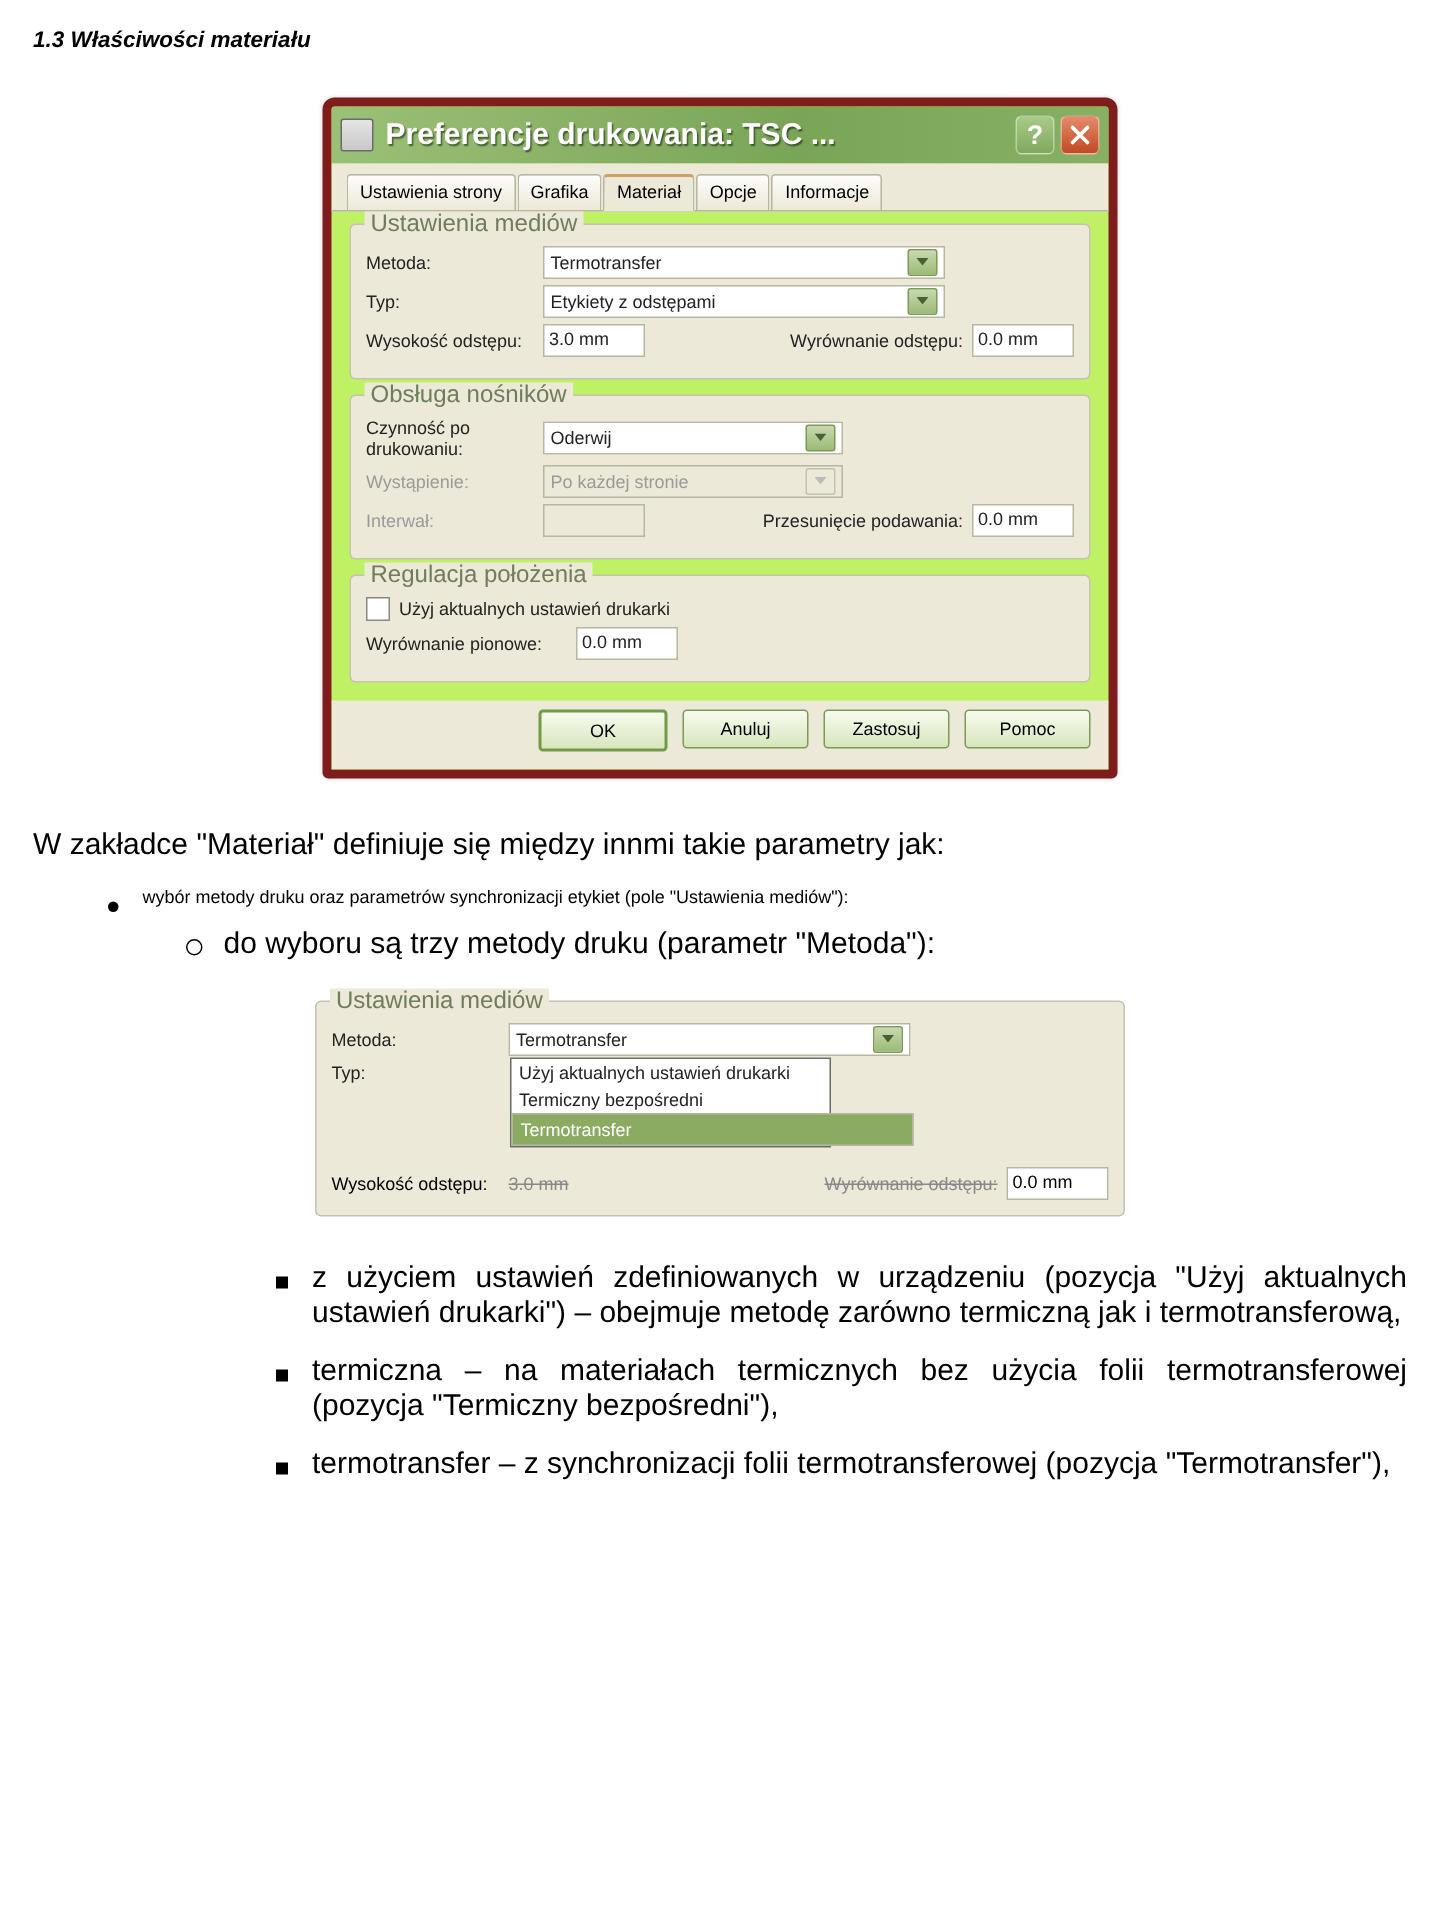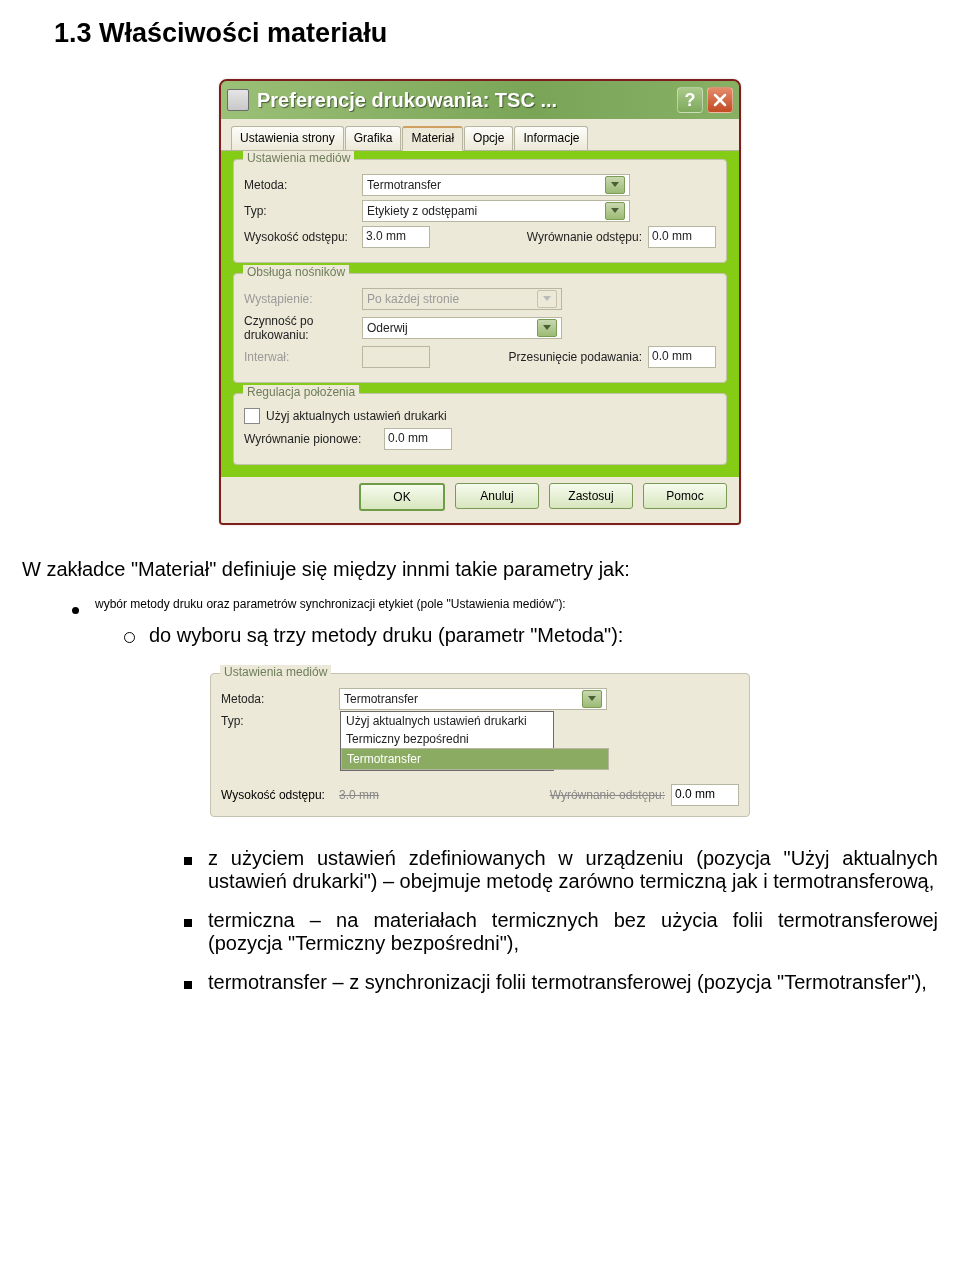--- a/index.html
+++ b/index.html
@@ -4,31 +4,31 @@
 <style>
   body {
     font-family: Arial, sans-serif;
     background: #fff;
     margin: 0;
     padding: 18px 22px;
     width: 960px;
     box-sizing: border-box;
   }
   .page-title {
-    font-size: 27px;
+    font-size: 15px;
+    font-style: italic;
     font-weight: bold;
     margin-bottom: 30px;
-    margin-left: 32px;
   }
   .dialog {
     width: 518px;
     margin: 0 auto 30px auto;
-    border: 2px solid #7f1d1d;
+    border: 6px solid #7f1d1d;
     border-radius: 8px 8px 4px 4px;
-    background: #84cc16;
+    background: #bef264;
     box-shadow: 0 0 3px rgba(0,0,0,.15);
     overflow: hidden;
   }
   .titlebar {
     display: flex;
     align-items: center;
     height: 38px;
     background: linear-gradient(90deg, #9bc077 0%, #7aa557 60%, #87b065 100%);
     padding: 0 6px;
   }
@@ -104,21 +104,21 @@
     padding: 10px 10px 10px 10px;
     position: relative;
     background: #ece9d8;
   }
   .group-title {
     position: absolute;
     top: -9px;
     left: 9px;
     background: #ece9d8;
     padding: 0 4px;
-    font-size: 12px;
+    font-size: 16px;
     color: #6f7d5b;
   }
 
   .row {
     display: flex;
     align-items: center;
     margin: 4px 0;
     font-size: 12px;
     color: #222;
   }
@@ -337,39 +337,39 @@
         <div class="pair-right">
           <div class="lbl2">Wyrównanie odstępu:</div>
           <div class="inp">0.0 mm</div>
         </div>
       </div>
     </div>
 
     <div class="group">
       <span class="group-title">Obsługa nośników</span>
 
+      <div class="row">
+        <div class="lbl">Czynność po drukowaniu:</div>
+        <div class="sel short">
+          <span>Oderwij</span>
+          <span class="dd">
+              <svg viewBox="0 0 8 6">
+                <path d="M0 0 L8 0 L4 5 Z" fill="#4a5f34"></path>
+              </svg>
+            </span>
+        </div>
+      </div>
+
       <div class="row disabled">
         <div class="lbl">Wystąpienie:</div>
         <div class="sel short disabled">
           <span>Po każdej stronie</span>
           <span class="dd disabled">
               <svg viewBox="0 0 8 6">
                 <path d="M0 0 L8 0 L4 5 Z" fill="#bbb"></path>
-              </svg>
-            </span>
-        </div>
-      </div>
-
-      <div class="row">
-        <div class="lbl">Czynność po drukowaniu:</div>
-        <div class="sel short">
-          <span>Oderwij</span>
-          <span class="dd">
-              <svg viewBox="0 0 8 6">
-                <path d="M0 0 L8 0 L4 5 Z" fill="#4a5f34"></path>
               </svg>
             </span>
         </div>
       </div>
 
       <div class="row disabled">
         <div class="lbl">Interwał:</div>
         <div class="inp disabled"></div>
         <div class="pair-right" style="color:#222">
           <div class="lbl2">Przesunięcie podawania:</div>

